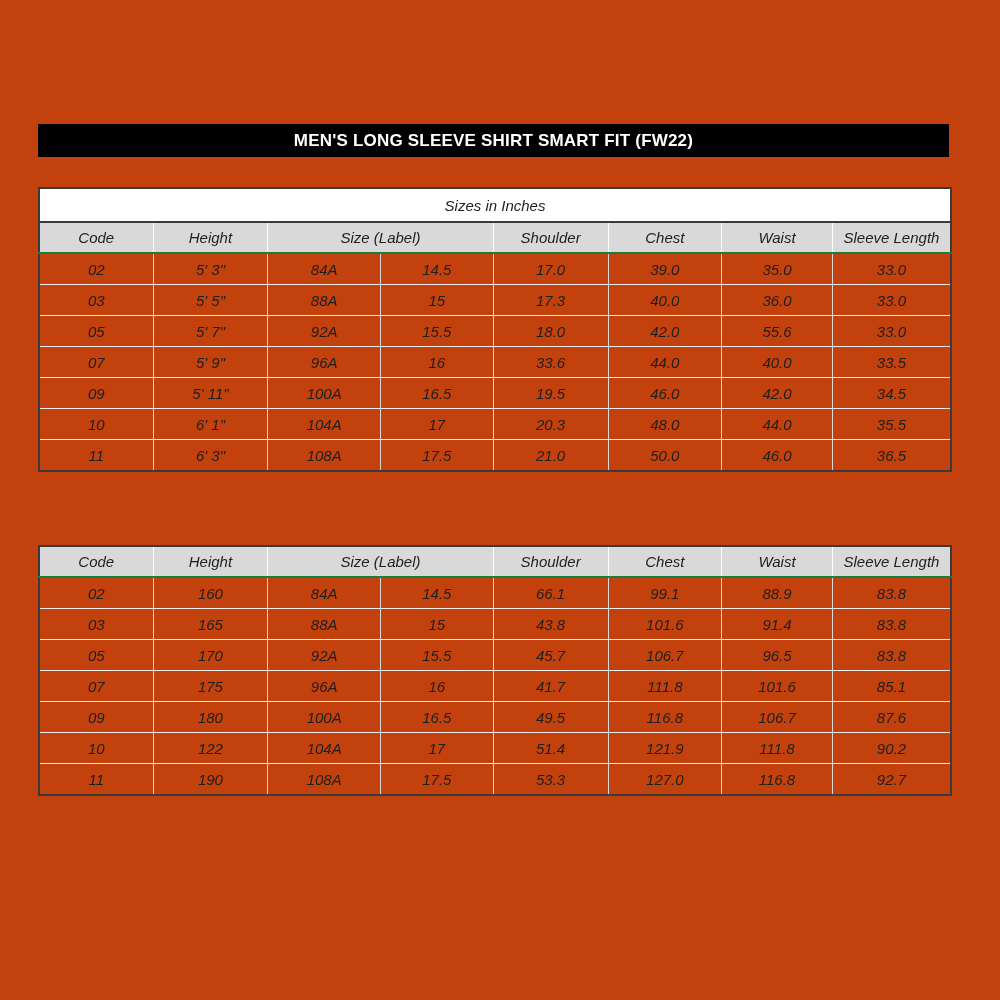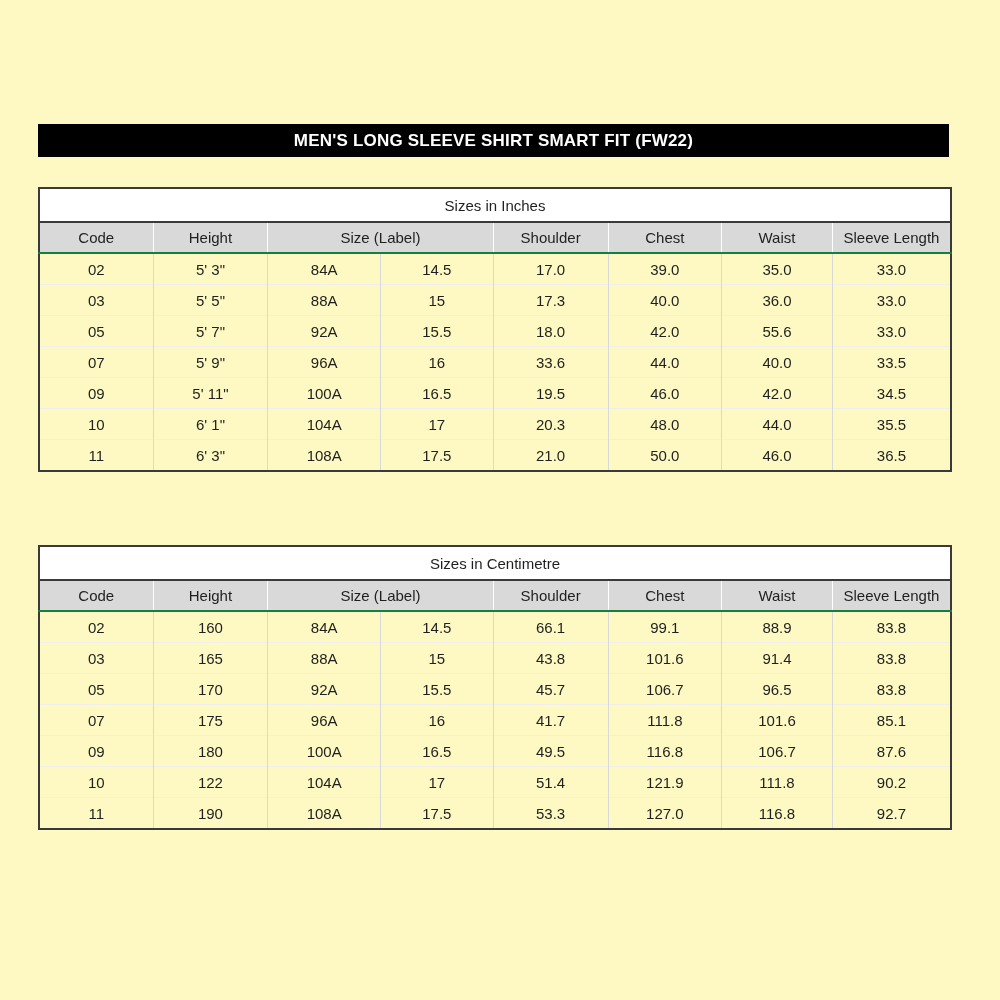--- a/index.html
+++ b/index.html
@@ -8,21 +8,21 @@
     background: #ffffff;
     width: 1000px;
     height: 1000px;
     font-family: "Liberation Sans", sans-serif;
     color: #1f1f1f;
   }
   .page {
     position: relative;
     width: 1000px;
     height: 1000px;
-    background: #fef9c3;
+    background: #c2410c;
     overflow: hidden;
   }
   .banner {
     position: absolute;
     left: 38px;
     top: 124px;
     width: 911px;
     height: 33px;
     background: #000000;
     color: #ffffff;
@@ -33,20 +33,21 @@
     font-weight: bold;
     letter-spacing: 0.2px;
   }
   table.size-table {
     position: absolute;
     left: 38px;
     width: 914px;
     border-collapse: collapse;
     table-layout: fixed;
     border: 2px solid #3a3a3a;
+    font-style: italic;
   }
   #table-inches { top: 187px; }
   #table-cm     { top: 545px; }
 
   th, td {
     text-align: center;
     vertical-align: middle;
     padding: 0;
     font-weight: normal;
     overflow: hidden;
@@ -188,23 +189,20 @@
       <col style="width:12.5%">
         <col style="width:12.6%">
       <col style="width:12.35%">
         <col style="width:12.35%">
       <col style="width:12.6%">
         <col style="width:12.45%">
       <col style="width:12.15%">
         <col style="width:13.0%">
     </colgroup>
     <thead>
-      <tr>
-        <th class="table-title" colspan="8">Sizes in Centimetre</th>
-      </tr>
       <tr class="header-row">
           <th>Code</th>
           <th>Height</th>
           <th colspan="2">Size (Label)</th>
           <th>Shoulder</th>
           <th>Chest</th>
           <th>Waist</th>
           <th>Sleeve Length</th>
         </tr>
     </thead>

